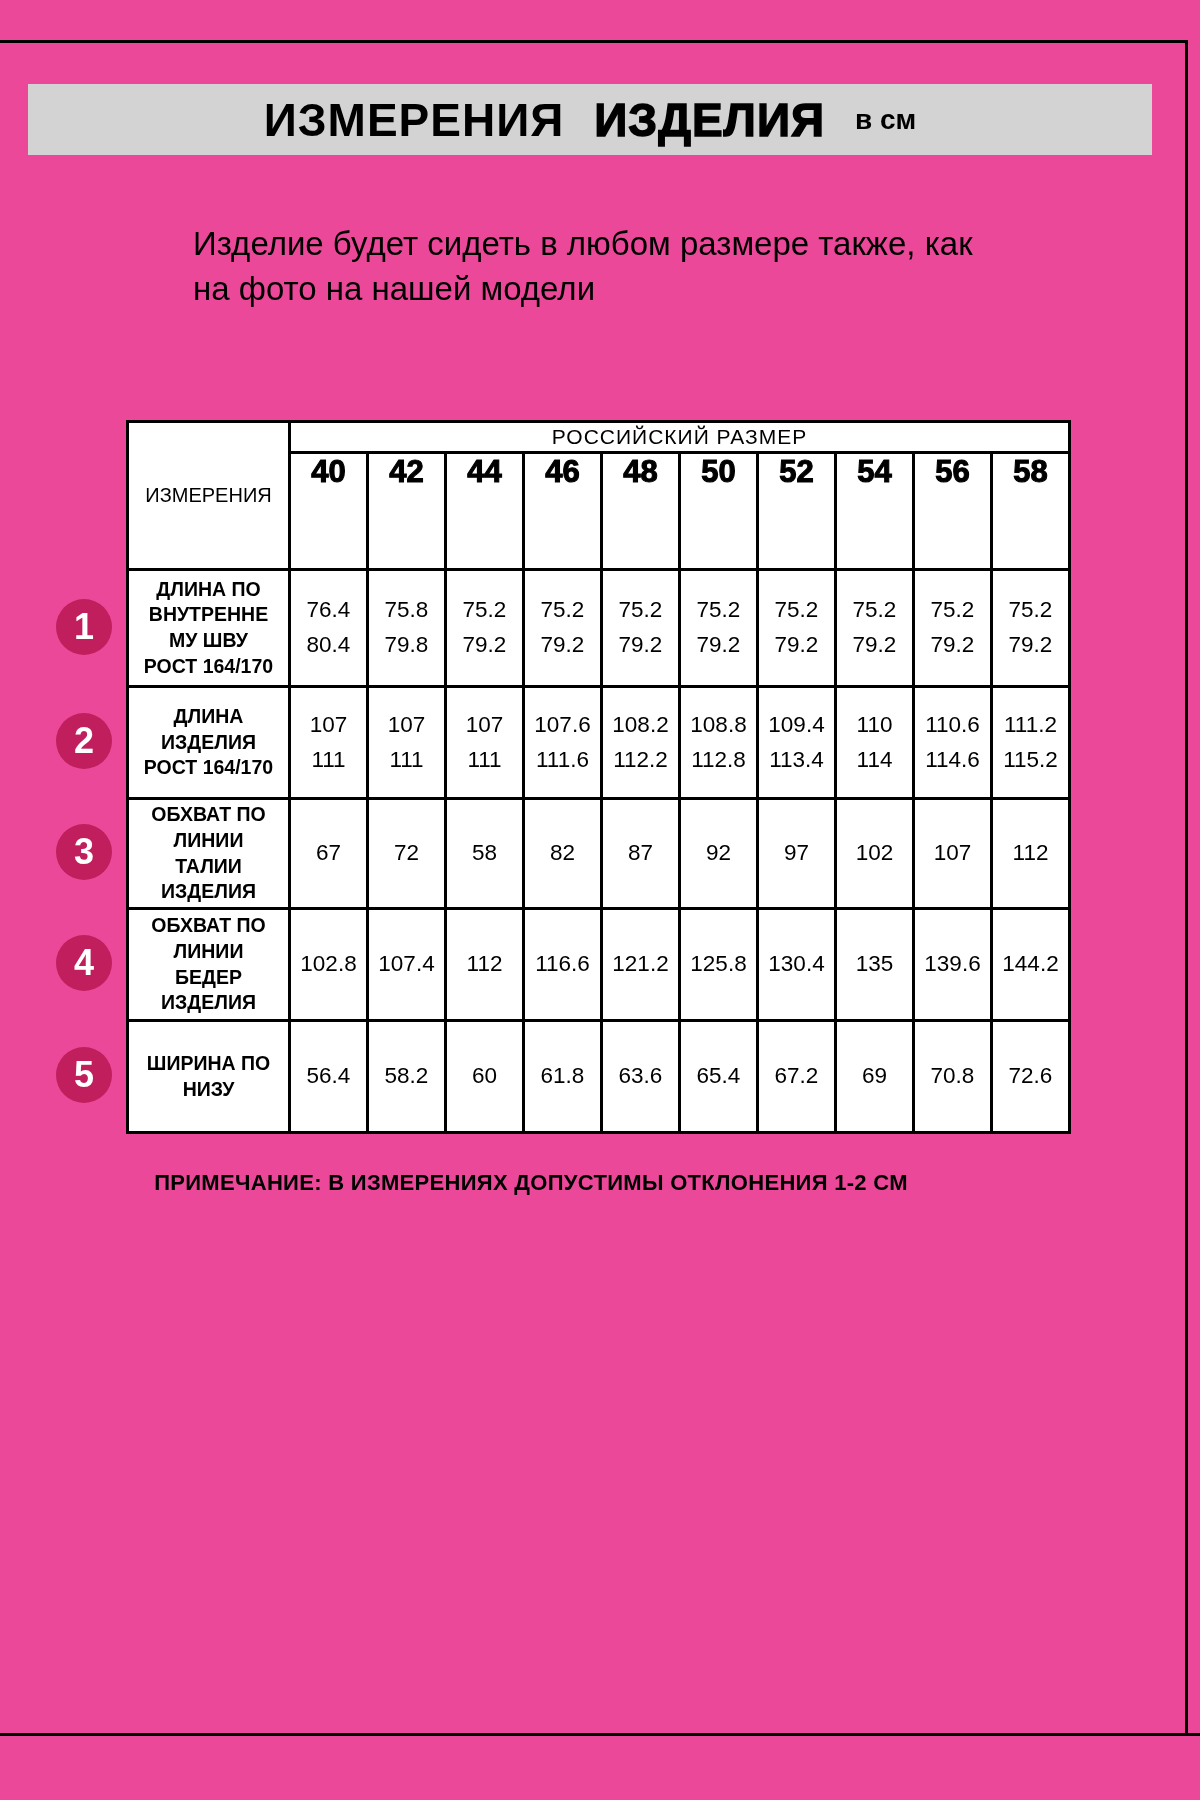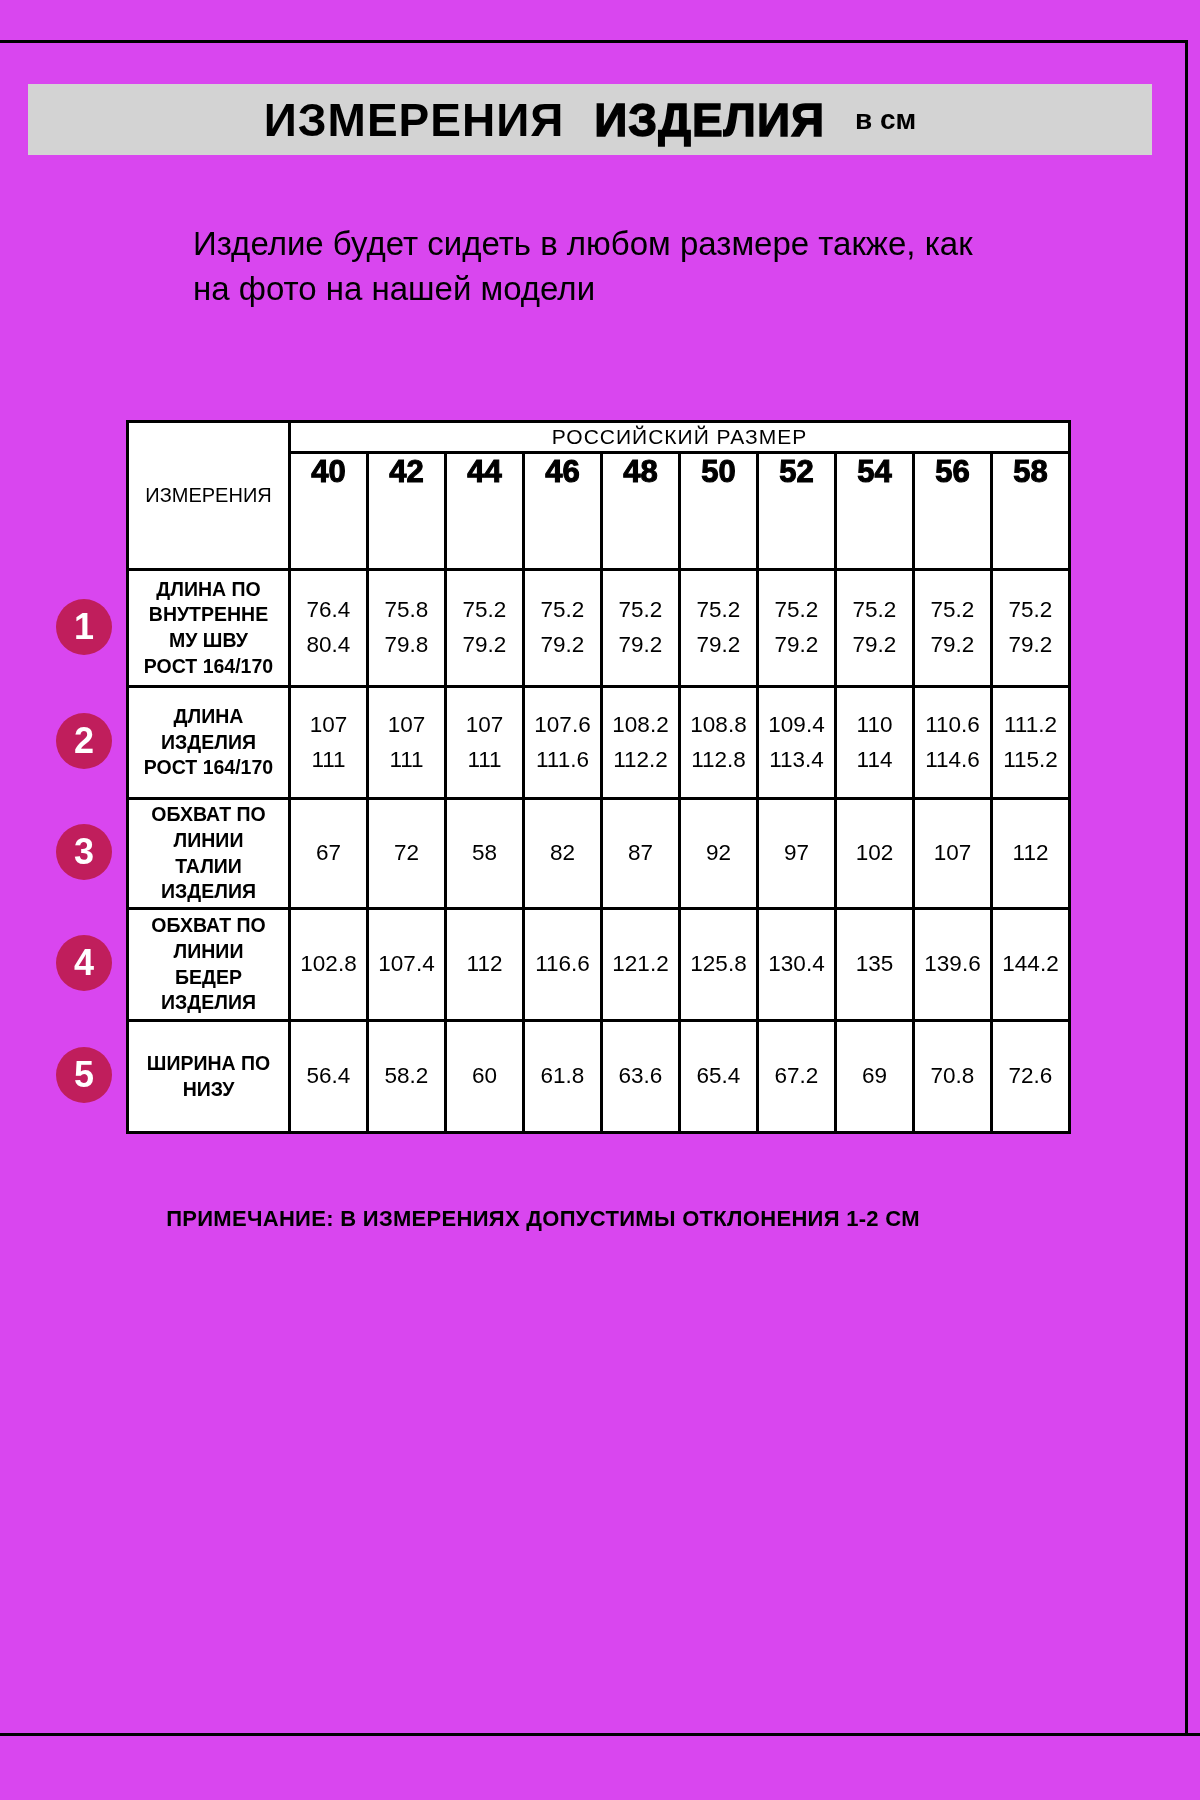--- a/index.html
+++ b/index.html
@@ -1,17 +1,17 @@
 <!DOCTYPE html>
 <html><head>
 <meta charset="utf-8">
 <style>
   html,body{margin:0;padding:0;background:#fff;}
   .page{
-    position:relative;width:1200px;height:1800px;background:#d946ef;
+    position:relative;width:1200px;height:1800px;background:#ec4899;
     font-family:"Liberation Sans",sans-serif;color:#000;overflow:hidden;
   }
   .rule-top{position:absolute;left:0;top:40px;width:1188px;height:3px;background:#000;}
   .rule-right{position:absolute;left:1185px;top:40px;width:3px;height:1696px;background:#000;}
   .rule-bottom{position:absolute;left:0;top:1733px;width:1200px;height:3px;background:#000;}
 
   .title-bar{
     position:absolute;left:28px;top:84px;width:1124px;height:71px;background:#d3d3d3;
     display:flex;align-items:center;justify-content:center;gap:30px;
   }
@@ -54,22 +54,22 @@
   tbody tr:nth-child(4){height:112px;}
   tbody tr:nth-child(5){height:112px;}
 
   .badge{
     position:absolute;left:84px;width:56px;height:56px;border-radius:50%;
     transform:translate(-50%,-50%);
     display:flex;align-items:center;justify-content:center;
     color:#fff;font-weight:700;font-size:36px;
   }
   .note{
-    position:absolute;left:12px;top:1170px;width:1062px;text-align:center;
-    font-size:22px;font-weight:700;letter-spacing:0.3px;margin-top:36px;
+    position:absolute;left:0;top:1170px;width:1062px;text-align:center;
+    font-size:22px;font-weight:700;letter-spacing:0.3px;
   }
 </style>
 </head>
 <body>
 
 <div class="page">
   <div class="rule-top"></div>
   <div class="rule-right"></div>
   <div class="rule-bottom"></div>
 

